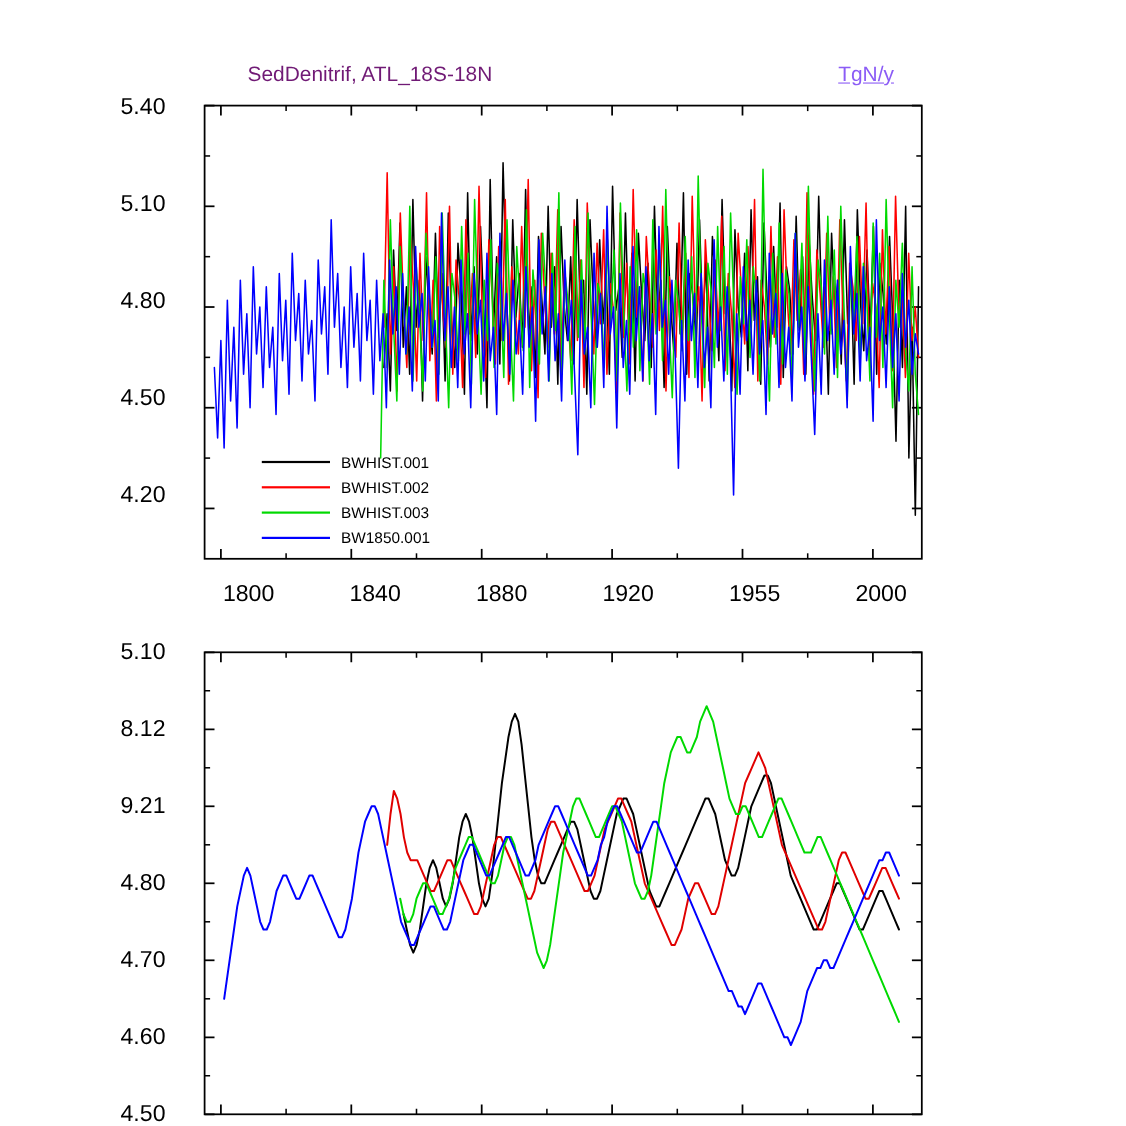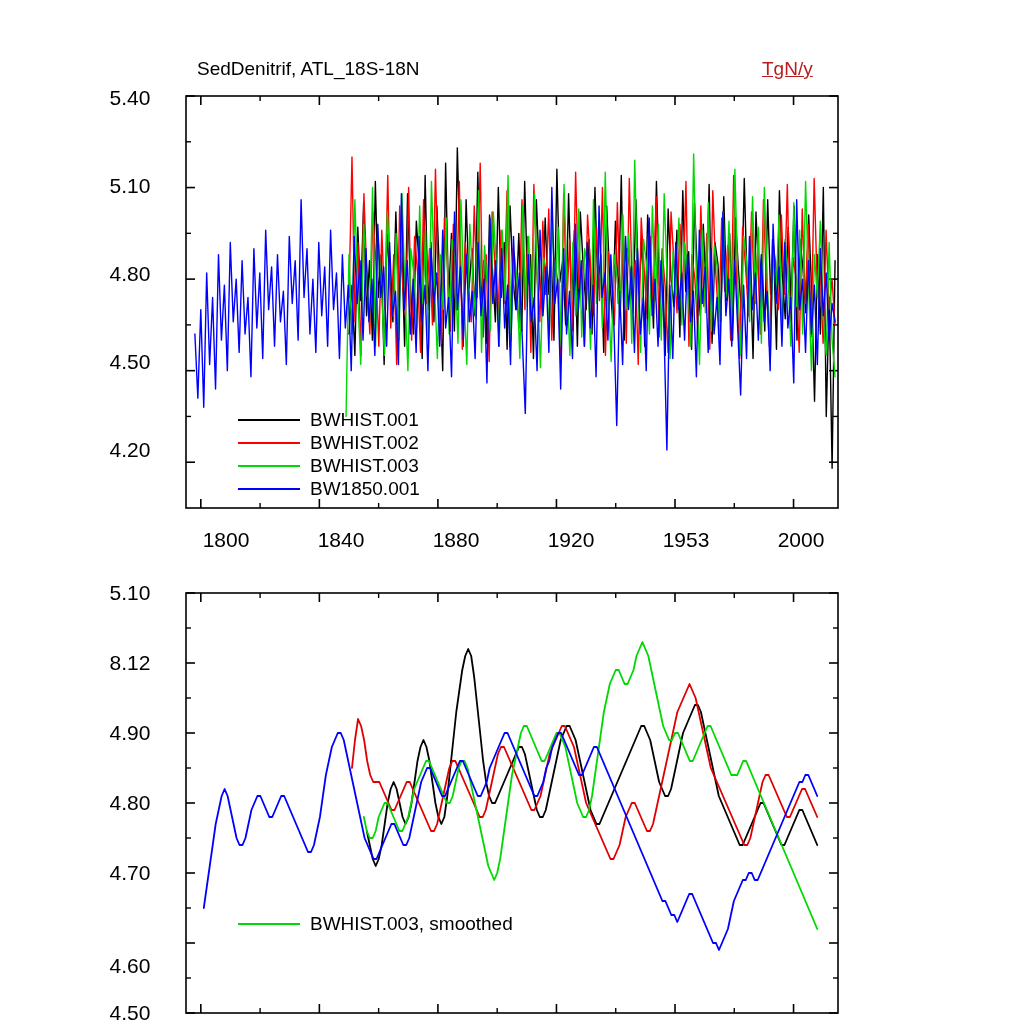--- a/index.html
+++ b/index.html
@@ -20,27 +20,28 @@
     left: 0; top: 0;
     width: 1024px;
     height: 1024px;
   }
   .panel {
     position: absolute;
   }
   .plot-title {
     position: absolute;
     font-size: 19px;
-    color: #000000;
-    white-space: nowrap;
+    color: #701a75;
+    white-space: nowrap;
+    margin-left: 28px;
   }
   .plot-units {
     position: absolute;
     font-size: 19px;
-    color: #b91c1c;
+    color: #8b5cf6;
     white-space: nowrap;
     text-decoration: underline;
   }
   .ytick-label {
     position: absolute;
     font-size: 21px;
     text-align: center;
     white-space: nowrap;
     transform: translateY(-50%);
   }
@@ -59,21 +60,21 @@
     align-items: center;
     height: 23px;
   }
   .legend-swatch {
     width: 62px;
     height: 0;
     border-top: 2px solid #000;
     margin-right: 10px;
   }
   .legend-label {
-    font-size: 19px;
+    font-size: 14px;
     white-space: nowrap;
     line-height: 1;
   }
   svg { display: block; }
 </style>
 </head>
 <body>
 
 <div id="root">
 
@@ -85,21 +86,21 @@
     <div class="ytick-label" style="left:80px; top:98px; width:100px;">5.40</div>
     <div class="ytick-label" style="left:80px; top:186px; width:100px;">5.10</div>
     <div class="ytick-label" style="left:80px; top:274px; width:100px;">4.80</div>
     <div class="ytick-label" style="left:80px; top:362px; width:100px;">4.50</div>
     <div class="ytick-label" style="left:80px; top:450px; width:100px;">4.20</div>
 
     <div class="xtick-label" style="left:226px; top:528px;">1800</div>
     <div class="xtick-label" style="left:341px; top:528px;">1840</div>
     <div class="xtick-label" style="left:456px; top:528px;">1880</div>
     <div class="xtick-label" style="left:571px; top:528px;">1920</div>
-    <div class="xtick-label" style="left:686px; top:528px;">1953</div>
+    <div class="xtick-label" style="left:686px; top:528px;">1955</div>
     <div class="xtick-label" style="left:801px; top:528px;">2000</div>
 
     <svg id="top-svg" width="1024" height="560" style="position:absolute; left:0; top:0;">
         <rect x="186" y="96" width="652" height="412" fill="none" stroke="#000" stroke-width="1.6"></rect>
         <line x1="186" y1="462.2222222222221" x2="195" y2="462.2222222222221" stroke="#000" stroke-width="1.6"></line>
         <line x1="838" y1="462.2222222222221" x2="829" y2="462.2222222222221" stroke="#000" stroke-width="1.6"></line>
         <line x1="186" y1="370.6666666666667" x2="195" y2="370.6666666666667" stroke="#000" stroke-width="1.6"></line>
         <line x1="838" y1="370.6666666666667" x2="829" y2="370.6666666666667" stroke="#000" stroke-width="1.6"></line>
         <line x1="186" y1="279.1111111111112" x2="195" y2="279.1111111111112" stroke="#000" stroke-width="1.6"></line>
         <line x1="838" y1="279.1111111111112" x2="829" y2="279.1111111111112" stroke="#000" stroke-width="1.6"></line>
@@ -167,24 +168,24 @@
         <span class="legend-swatch" style="border-top-color:#0000ff;"></span>
         <span class="legend-label">BW1850.001</span>
       </div>
     </div>
   </div>
 
   <div class="panel" style="left:0; top:560px; width:1024px; height:464px;">
 
     <div class="ytick-label" style="left:80px; top:33px; width:100px;">5.10</div>
     <div class="ytick-label" style="left:80px; top:103px; width:100px;">8.12</div>
-    <div class="ytick-label" style="left:80px; top:173px; width:100px;">4.90</div>
+    <div class="ytick-label" style="left:80px; top:173px; width:100px;">9.21</div>
     <div class="ytick-label" style="left:80px; top:243px; width:100px;">4.80</div>
     <div class="ytick-label" style="left:80px; top:313px; width:100px;">4.70</div>
-    <div class="ytick-label" style="left:80px; top:383px; width:100px;margin-top:23px;">4.60</div>
+    <div class="ytick-label" style="left:80px; top:383px; width:100px;">4.60</div>
     <div class="ytick-label" style="left:80px; top:453px; width:100px;">4.50</div>
 
     <svg id="bottom-svg" width="1024" height="464" style="position:absolute; left:0; top:0;">
         <rect x="186" y="33" width="652" height="420" fill="none" stroke="#000" stroke-width="1.6"></rect>
         <line x1="186" y1="453" x2="195" y2="453" stroke="#000" stroke-width="1.6"></line>
         <line x1="838" y1="453" x2="829" y2="453" stroke="#000" stroke-width="1.6"></line>
         <line x1="186" y1="383.0000000000002" x2="195" y2="383.0000000000002" stroke="#000" stroke-width="1.6"></line>
         <line x1="838" y1="383.0000000000002" x2="829" y2="383.0000000000002" stroke="#000" stroke-width="1.6"></line>
         <line x1="186" y1="312.9999999999998" x2="195" y2="312.9999999999998" stroke="#000" stroke-width="1.6"></line>
         <line x1="838" y1="312.9999999999998" x2="829" y2="312.9999999999998" stroke="#000" stroke-width="1.6"></line>
@@ -237,20 +238,16 @@
         </defs>
         <g clip-path="url(#bottom-svg-clip)">
           <path d="M366.78 271.00 L369.77 285.00 L372.75 299.00 L375.73 306.00 L378.71 299.00 L381.70 285.00 L384.68 264.00 L387.66 243.00 L390.65 229.00 L393.63 222.00 L396.61 229.00 L399.60 243.00 L402.58 257.00 L405.56 264.00 L408.55 257.00 L411.53 243.00 L414.51 222.00 L417.50 201.00 L420.48 187.00 L423.46 180.00 L426.45 187.00 L429.43 201.00 L432.41 222.00 L435.40 243.00 L438.38 257.00 L441.36 264.00 L444.35 257.00 L447.33 236.00 L450.31 208.00 L453.30 180.00 L456.28 152.00 L459.26 131.00 L462.25 110.00 L465.23 96.00 L468.21 89.00 L471.20 96.00 L474.18 117.00 L477.16 145.00 L480.15 173.00 L483.13 201.00 L486.11 222.00 L489.10 236.00 L492.08 243.00 L495.06 243.00 L498.05 236.00 L501.03 229.00 L504.01 222.00 L507.00 215.00 L509.98 208.00 L512.96 201.00 L515.94 194.00 L518.93 187.00 L521.91 187.00 L524.89 194.00 L527.88 208.00 L530.86 222.00 L533.84 236.00 L536.83 250.00 L539.81 257.00 L542.79 257.00 L545.78 250.00 L548.76 236.00 L551.74 222.00 L554.73 208.00 L557.71 194.00 L560.69 180.00 L563.68 173.00 L566.66 166.00 L569.64 166.00 L572.63 173.00 L575.61 180.00 L578.59 194.00 L581.58 208.00 L584.56 222.00 L587.54 236.00 L590.53 250.00 L593.51 257.00 L596.49 264.00 L599.48 264.00 L602.46 257.00 L605.44 250.00 L608.43 243.00 L611.41 236.00 L614.39 229.00 L617.38 222.00 L620.36 215.00 L623.34 208.00 L626.33 201.00 L629.31 194.00 L632.29 187.00 L635.28 180.00 L638.26 173.00 L641.24 166.00 L644.23 166.00 L647.21 173.00 L650.19 180.00 L653.18 194.00 L656.16 208.00 L659.14 222.00 L662.12 229.00 L665.11 236.00 L668.09 236.00 L671.07 229.00 L674.06 215.00 L677.04 201.00 L680.02 187.00 L683.01 173.00 L685.99 166.00 L688.97 159.00 L691.96 152.00 L694.94 145.00 L697.92 145.00 L700.91 152.00 L703.89 166.00 L706.87 180.00 L709.86 194.00 L712.84 208.00 L715.82 222.00 L718.81 236.00 L721.79 243.00 L724.77 250.00 L727.76 257.00 L730.74 264.00 L733.72 271.00 L736.71 278.00 L739.69 285.00 L742.67 285.00 L745.66 278.00 L748.64 271.00 L751.62 264.00 L754.61 257.00 L757.59 250.00 L760.57 243.00 L763.56 243.00 L766.54 250.00 L769.52 257.00 L772.51 264.00 L775.49 271.00 L778.47 278.00 L781.46 285.00 L784.44 285.00 L787.42 278.00 L790.41 271.00 L793.39 264.00 L796.37 257.00 L799.35 250.00 L802.34 250.00 L805.32 257.00 L808.30 264.00 L811.29 271.00 L814.27 278.00 L817.25 285.00 " fill="none" stroke="#000000" stroke-width="1.8" stroke-linejoin="round" stroke-linecap="round"></path>
           <path d="M351.96 208.00 L355.00 180.00 L358.05 159.00 L361.09 166.00 L364.13 180.00 L367.17 201.00 L370.21 215.00 L373.25 222.00 L376.29 222.00 L379.33 222.00 L382.37 229.00 L385.42 236.00 L388.46 243.00 L391.50 250.00 L394.54 250.00 L397.58 243.00 L400.62 236.00 L403.66 229.00 L406.70 222.00 L409.74 222.00 L412.79 229.00 L415.83 236.00 L418.87 243.00 L421.91 250.00 L424.95 257.00 L427.99 264.00 L431.03 271.00 L434.07 271.00 L437.11 264.00 L440.16 250.00 L443.20 236.00 L446.24 222.00 L449.28 208.00 L452.32 201.00 L455.36 201.00 L458.40 208.00 L461.44 215.00 L464.48 222.00 L467.53 229.00 L470.57 236.00 L473.61 243.00 L476.65 250.00 L479.69 257.00 L482.73 257.00 L485.77 250.00 L488.81 236.00 L491.86 222.00 L494.90 208.00 L497.94 194.00 L500.98 187.00 L504.02 187.00 L507.06 194.00 L510.10 201.00 L513.14 208.00 L516.18 215.00 L519.23 222.00 L522.27 229.00 L525.31 236.00 L528.35 243.00 L531.39 250.00 L534.43 250.00 L537.47 243.00 L540.51 236.00 L543.55 222.00 L546.60 208.00 L549.64 194.00 L552.68 187.00 L555.72 180.00 L558.76 173.00 L561.80 166.00 L564.84 166.00 L567.88 173.00 L570.92 180.00 L573.97 187.00 L577.01 201.00 L580.05 215.00 L583.09 229.00 L586.13 243.00 L589.17 250.00 L592.21 257.00 L595.25 264.00 L598.29 271.00 L601.34 278.00 L604.38 285.00 L607.42 292.00 L610.46 299.00 L613.50 299.00 L616.54 292.00 L619.58 285.00 L622.62 271.00 L625.66 257.00 L628.71 250.00 L631.75 243.00 L634.79 243.00 L637.83 250.00 L640.87 257.00 L643.91 264.00 L646.95 271.00 L649.99 271.00 L653.03 264.00 L656.08 250.00 L659.12 236.00 L662.16 222.00 L665.20 208.00 L668.24 194.00 L671.28 180.00 L674.32 166.00 L677.36 152.00 L680.40 145.00 L683.45 138.00 L686.49 131.00 L689.53 124.00 L692.57 131.00 L695.61 138.00 L698.65 152.00 L701.69 166.00 L704.73 180.00 L707.77 194.00 L710.82 208.00 L713.86 215.00 L716.90 222.00 L719.94 229.00 L722.98 236.00 L726.02 243.00 L729.06 250.00 L732.10 257.00 L735.14 264.00 L738.19 271.00 L741.23 278.00 L744.27 285.00 L747.31 285.00 L750.35 278.00 L753.39 264.00 L756.43 250.00 L759.47 236.00 L762.51 222.00 L765.56 215.00 L768.60 215.00 L771.64 222.00 L774.68 229.00 L777.72 236.00 L780.76 243.00 L783.80 250.00 L786.84 257.00 L789.88 257.00 L792.93 250.00 L795.97 243.00 L799.01 236.00 L802.05 229.00 L805.09 229.00 L808.13 236.00 L811.17 243.00 L814.21 250.00 L817.25 257.00 " fill="none" stroke="#e00000" stroke-width="1.8" stroke-linejoin="round" stroke-linecap="round"></path>
           <path d="M363.82 257.00 L366.78 271.00 L369.75 278.00 L372.71 278.00 L375.67 271.00 L378.64 257.00 L381.60 250.00 L384.56 243.00 L387.53 243.00 L390.49 250.00 L393.45 257.00 L396.42 264.00 L399.38 271.00 L402.35 271.00 L405.31 264.00 L408.27 257.00 L411.24 243.00 L414.20 229.00 L417.16 222.00 L420.13 215.00 L423.09 208.00 L426.05 201.00 L429.02 201.00 L431.98 208.00 L434.95 215.00 L437.91 222.00 L440.87 229.00 L443.84 236.00 L446.80 243.00 L449.76 243.00 L452.73 236.00 L455.69 222.00 L458.65 208.00 L461.62 201.00 L464.58 201.00 L467.55 208.00 L470.51 222.00 L473.47 236.00 L476.44 250.00 L479.40 264.00 L482.36 278.00 L485.33 292.00 L488.29 306.00 L491.25 313.00 L494.22 320.00 L497.18 313.00 L500.15 299.00 L503.11 278.00 L506.07 257.00 L509.04 236.00 L512.00 215.00 L514.96 201.00 L517.93 187.00 L520.89 173.00 L523.85 166.00 L526.82 166.00 L529.78 173.00 L532.75 180.00 L535.71 187.00 L538.67 194.00 L541.64 201.00 L544.60 201.00 L547.56 194.00 L550.53 187.00 L553.49 180.00 L556.45 173.00 L559.42 173.00 L562.38 180.00 L565.35 187.00 L568.31 201.00 L571.27 215.00 L574.24 229.00 L577.20 243.00 L580.16 250.00 L583.13 257.00 L586.09 257.00 L589.05 250.00 L592.02 236.00 L594.98 215.00 L597.95 194.00 L600.91 173.00 L603.87 152.00 L606.84 138.00 L609.80 124.00 L612.76 117.00 L615.73 110.00 L618.69 110.00 L621.65 117.00 L624.62 124.00 L627.58 124.00 L630.55 117.00 L633.51 110.00 L636.47 96.00 L639.44 89.00 L642.40 82.00 L645.36 89.00 L648.33 96.00 L651.29 110.00 L654.25 124.00 L657.22 138.00 L660.18 152.00 L663.15 166.00 L666.11 173.00 L669.07 180.00 L672.04 180.00 L675.00 173.00 L677.96 173.00 L680.93 180.00 L683.89 187.00 L686.85 194.00 L689.82 201.00 L692.78 201.00 L695.75 194.00 L698.71 187.00 L701.67 180.00 L704.64 173.00 L707.60 166.00 L710.56 166.00 L713.53 173.00 L716.49 180.00 L719.45 187.00 L722.42 194.00 L725.38 201.00 L728.35 208.00 L731.31 215.00 L734.27 215.00 L737.24 215.00 L740.20 208.00 L743.16 201.00 L746.13 201.00 L749.09 208.00 L752.05 215.00 L755.02 222.00 L757.98 229.00 L760.95 236.00 L763.91 243.00 L766.87 250.00 L769.84 257.00 L772.80 264.00 L775.76 271.00 L778.73 278.00 L781.69 285.00 L784.65 292.00 L787.62 299.00 L790.58 306.00 L793.55 313.00 L796.51 320.00 L799.47 327.00 L802.44 334.00 L805.40 341.00 L808.36 348.00 L811.33 355.00 L814.29 362.00 L817.25 369.00 " fill="none" stroke="#00d900" stroke-width="1.8" stroke-linejoin="round" stroke-linecap="round"></path>
           <path d="M203.78 348.00 L206.76 327.00 L209.74 306.00 L212.72 285.00 L215.69 264.00 L218.67 250.00 L221.65 236.00 L224.63 229.00 L227.61 236.00 L230.58 250.00 L233.56 264.00 L236.54 278.00 L239.52 285.00 L242.50 285.00 L245.47 278.00 L248.45 264.00 L251.43 250.00 L254.41 243.00 L257.39 236.00 L260.36 236.00 L263.34 243.00 L266.32 250.00 L269.30 257.00 L272.28 257.00 L275.25 250.00 L278.23 243.00 L281.21 236.00 L284.19 236.00 L287.17 243.00 L290.14 250.00 L293.12 257.00 L296.10 264.00 L299.08 271.00 L302.06 278.00 L305.03 285.00 L308.01 292.00 L310.99 292.00 L313.97 285.00 L316.95 271.00 L319.92 257.00 L322.90 236.00 L325.88 215.00 L328.86 201.00 L331.84 187.00 L334.81 180.00 L337.79 173.00 L340.77 173.00 L343.75 180.00 L346.73 194.00 L349.70 208.00 L352.68 222.00 L355.66 236.00 L358.64 250.00 L361.62 264.00 L364.60 278.00 L367.57 285.00 L370.55 292.00 L373.53 299.00 L376.51 299.00 L379.49 292.00 L382.46 285.00 L385.44 278.00 L388.42 271.00 L391.40 264.00 L394.38 264.00 L397.35 271.00 L400.33 278.00 L403.31 285.00 L406.29 285.00 L409.27 278.00 L412.24 264.00 L415.22 250.00 L418.20 236.00 L421.18 222.00 L424.16 215.00 L427.13 208.00 L430.11 208.00 L433.09 215.00 L436.07 222.00 L439.05 229.00 L442.02 236.00 L445.00 236.00 L447.98 229.00 L450.96 222.00 L453.94 215.00 L456.91 208.00 L459.89 201.00 L462.87 201.00 L465.85 208.00 L468.83 215.00 L471.80 222.00 L474.78 229.00 L477.76 236.00 L480.74 236.00 L483.72 229.00 L486.69 222.00 L489.67 208.00 L492.65 201.00 L495.63 194.00 L498.61 187.00 L501.58 180.00 L504.56 173.00 L507.54 173.00 L510.52 180.00 L513.50 187.00 L516.47 194.00 L519.45 201.00 L522.43 208.00 L525.41 215.00 L528.39 222.00 L531.36 229.00 L534.34 236.00 L537.32 236.00 L540.30 229.00 L543.28 222.00 L546.25 208.00 L549.23 201.00 L552.21 187.00 L555.19 180.00 L558.17 173.00 L561.14 173.00 L564.12 180.00 L567.10 187.00 L570.08 194.00 L573.06 201.00 L576.03 208.00 L579.01 215.00 L581.99 215.00 L584.97 208.00 L587.95 201.00 L590.92 194.00 L593.90 187.00 L596.88 187.00 L599.86 194.00 L602.84 201.00 L605.81 208.00 L608.79 215.00 L611.77 222.00 L614.75 229.00 L617.73 236.00 L620.71 243.00 L623.68 250.00 L626.66 257.00 L629.64 264.00 L632.62 271.00 L635.60 278.00 L638.57 285.00 L641.55 292.00 L644.53 299.00 L647.51 306.00 L650.49 313.00 L653.46 320.00 L656.44 327.00 L659.42 334.00 L662.40 341.00 L665.38 341.00 L668.35 348.00 L671.33 355.00 L674.31 355.00 L677.29 362.00 L680.27 355.00 L683.24 348.00 L686.22 341.00 L689.20 334.00 L692.18 334.00 L695.16 341.00 L698.13 348.00 L701.11 355.00 L704.09 362.00 L707.07 369.00 L710.05 376.00 L713.02 383.00 L716.00 383.00 L718.98 390.00 L721.96 383.00 L724.94 376.00 L727.91 369.00 L730.89 355.00 L733.87 341.00 L736.85 334.00 L739.83 327.00 L742.80 320.00 L745.78 320.00 L748.76 313.00 L751.74 313.00 L754.72 320.00 L757.69 320.00 L760.67 313.00 L763.65 306.00 L766.63 299.00 L769.61 292.00 L772.58 285.00 L775.56 278.00 L778.54 271.00 L781.52 264.00 L784.50 257.00 L787.47 250.00 L790.45 243.00 L793.43 236.00 L796.41 229.00 L799.39 222.00 L802.36 222.00 L805.34 215.00 L808.32 215.00 L811.30 222.00 L814.28 229.00 L817.25 236.00 " fill="none" stroke="#0000ff" stroke-width="1.8" stroke-linejoin="round" stroke-linecap="round"></path>
         </g>
       </svg>
 
     <div class="legend" style="left:238px; top:352px;">
-      <div class="legend-row">
-        <span class="legend-swatch" style="border-top-color:#00d900;"></span>
-        <span class="legend-label">BWHIST.003, smoothed</span>
-      </div>
     </div>
   </div>
 
 </div>
 
 </body></html>

